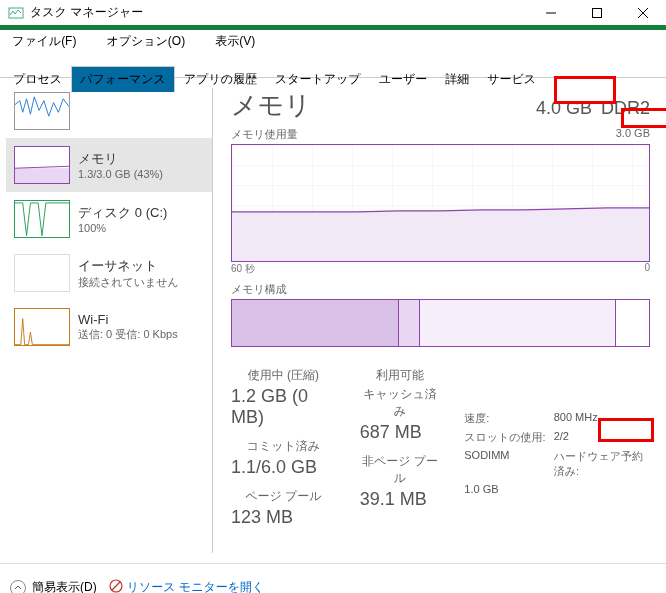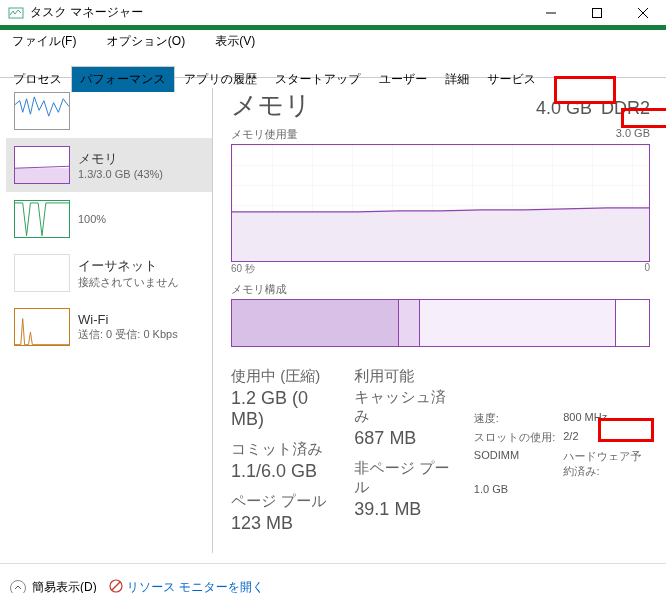--- a/index.html
+++ b/index.html
@@ -30,21 +30,21 @@
 .lbl-row { display: flex; font-size: 11px; color: #666; margin-top: 4px; }
 .lbl-row .l { flex: 1; }
 .chart { height: 118px; border: 1px solid #8e44ad; margin-top: 2px; position: relative; background: linear-gradient(to right, rgba(0,0,0,0.03) 1px, transparent 1px) 0 0 / 40px 100%, linear-gradient(to bottom, rgba(0,0,0,0.03) 1px, transparent 1px) 0 0 / 100% 20px; }
 .chart svg { width: 100%; height: 100%; }
 .axis { display: flex; font-size: 10px; color: #777; }
 .axis .l { flex: 1; }
 .comp { height: 48px; border: 1px solid #8e44ad; margin-top: 2px; position: relative; }
 .comp .bar { position: absolute; top: 0; bottom: 0; }
 .stats { display: flex; margin-top: 20px; gap: 24px; }
 .col { display: flex; flex-direction: column; gap: 2px; }
-.col .slabel { font-size: 15px; color: #666; }
+.col .slabel { font-size: 12px; color: #666; text-align: center; }
 .col .sval { font-size: 18px; color: #555; margin-bottom: 8px; }
 .grid2 { display: grid; grid-template-columns: auto auto; gap: 4px 8px; font-size: 11px; color: #555; margin-top: 44px; }
 .grid2 .k { color: #666; }
 .footer { height: 48px; border-top: 1px solid #ddd; display: flex; align-items: center; padding: 0 10px; gap: 12px; font-size: 12px; }
 .footer .link { color: #0066cc; }
 .circ { width: 16px; height: 16px; border: 1px solid #888; border-radius: 50%; display: inline-flex; align-items: center; justify-content: center; margin-right: 6px; }
 .redbox { position: absolute; border: 3px solid #ee0000; pointer-events: none; }
 </style>
 </head>
 <body>
@@ -113,20 +113,21 @@
         <div class="sb-sub">1.3/3.0 GB (43%)</div>
       </div>
     </div>
     <div class="sb-item">
       <div class="sb-thumb" style="border-color:#2a9d5a">
         <svg viewBox="0 0 56 38">
             <polyline points="0,2 8,2 12,36 16,2 24,2 28,36 32,2 56,2" fill="none" stroke="#2a9d5a" stroke-width="1"></polyline>
           </svg>
       </div>
       <div class="sb-text">
+        <div class="sb-title">ディスク 0 (C:)</div>
         <div class="sb-sub">100%</div>
       </div>
     </div>
     <div class="sb-item">
       <div class="sb-thumb" style="border-color:#ddd"></div>
       <div class="sb-text">
         <div class="sb-title">イーサネット</div>
         <div class="sb-sub">接続されていません</div>
       </div>
     </div>

